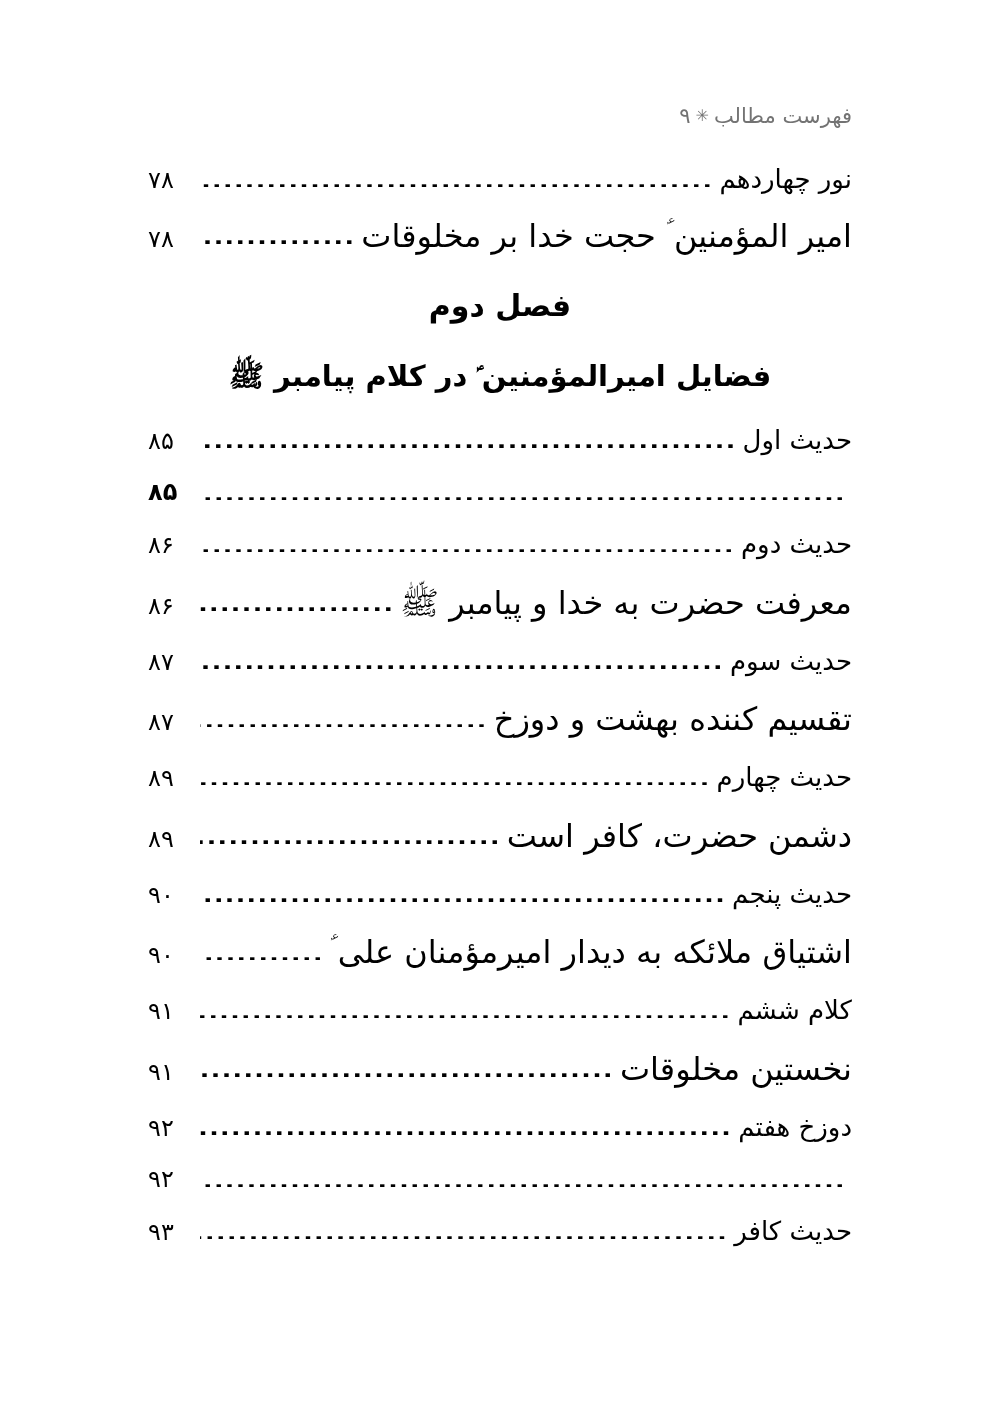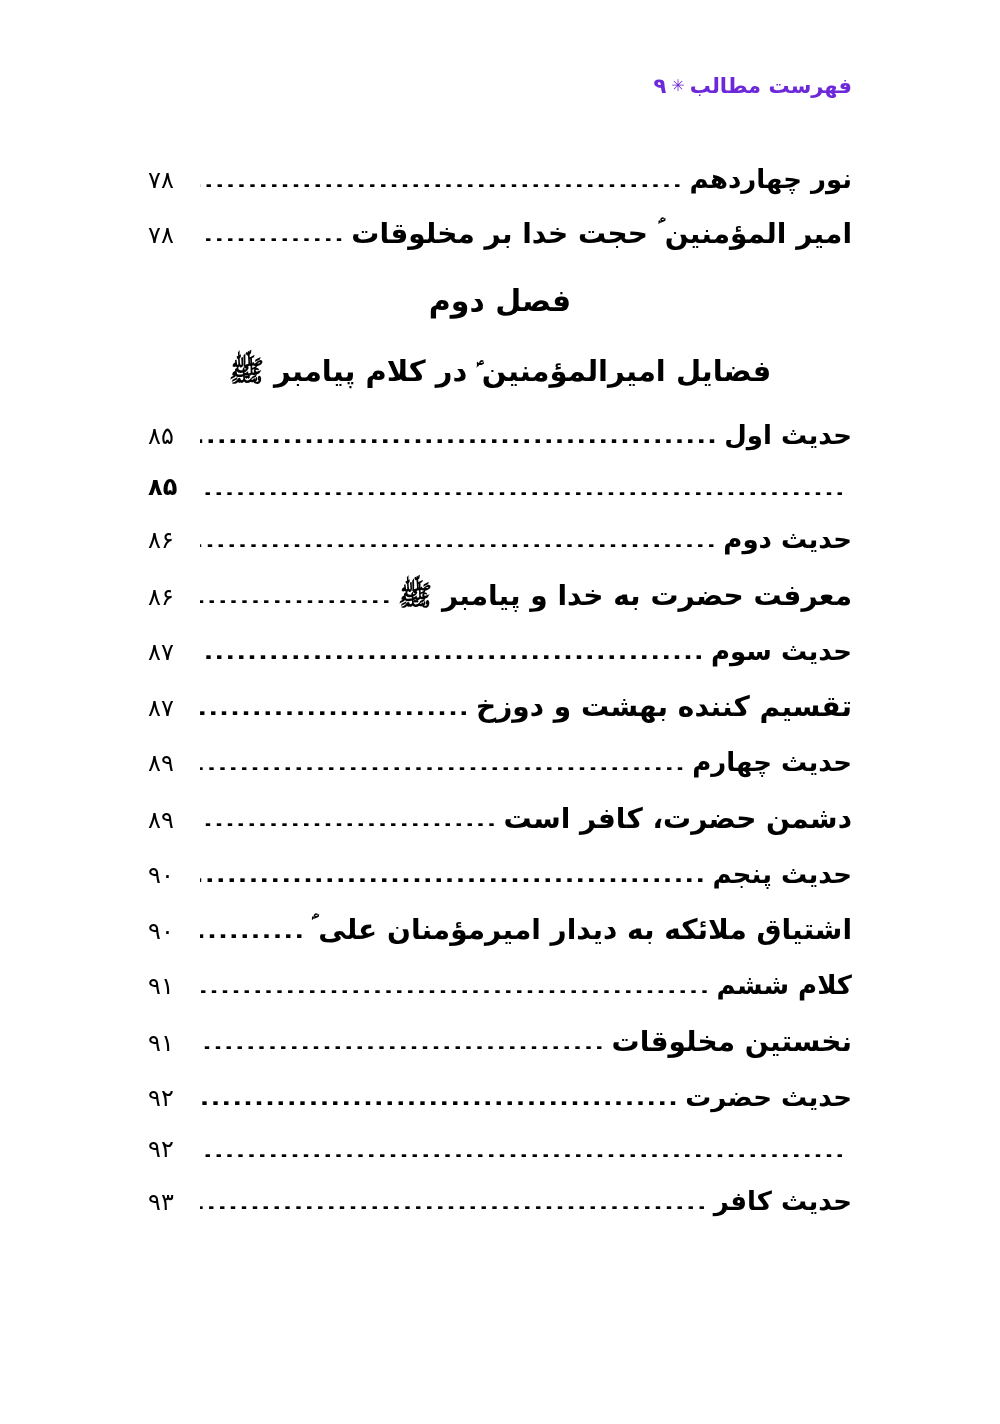--- a/index.html
+++ b/index.html
@@ -15,26 +15,26 @@
     background: #ffffff;
     overflow: hidden;
     font-family: "DejaVu Sans", "Liberation Sans", sans-serif;
     color: #000000;
     direction: rtl;
   }
 
   
   .running-header {
     position: absolute;
-    top: 74px;
+    top: 104px;
     right: 148px;
     font-size: 21px;
-    font-weight: 700;
+    font-weight: 400;
     letter-spacing: 0;
-    color: #6d28d9;
+    color: #737373;
     white-space: nowrap;
     direction: rtl;
   }
   .running-header .hdr-star {
     display: inline-block;
     margin: 0 5px;
     font-size: 16px;
     vertical-align: 2px;
   }
 
@@ -63,27 +63,27 @@
   .entry-title {
     flex: 0 0 auto;
     font-size: 25px;
     line-height: 1.25;
     color: #000000;
     direction: rtl;
     unicode-bidi: isolate;
   }
 
   .level-main .entry-title {
-    font-weight: 700;
+    font-weight: 400;
     font-size: 26px;
   }
 
   .level-sub .entry-title {
-    font-weight: 700;
-    font-size: 28px;
+    font-weight: 400;
+    font-size: 32px;
     text-align: right;
   }
 
   .leader {
     flex: 1 1 auto;
     overflow: hidden;
     align-self: center;
     height: 1em;
     position: relative;
     margin: 0 6px 0 8px;
@@ -226,21 +226,21 @@
           <span class="entry-page">۹۱</span>
         </div>
         <div class="gap-lg"></div>
         <div class="toc-row level-sub">
           <span class="entry-title">نخستین مخلوقات</span>
           <span class="leader"></span>
           <span class="entry-page">۹۱</span>
         </div>
         <div class="gap-lg"></div>
         <div class="toc-row level-main">
-          <span class="entry-title">حدیث حضرت</span>
+          <span class="entry-title">دوزخ هفتم</span>
           <span class="leader"></span>
           <span class="entry-page">۹۲</span>
         </div>
         <div class="gap-lg"></div>
         <div class="toc-row level-sub">
           <span class="leader"></span>
           <span class="entry-page">۹۲</span>
         </div>
         <div class="gap-lg"></div>
         <div class="toc-row level-main">

